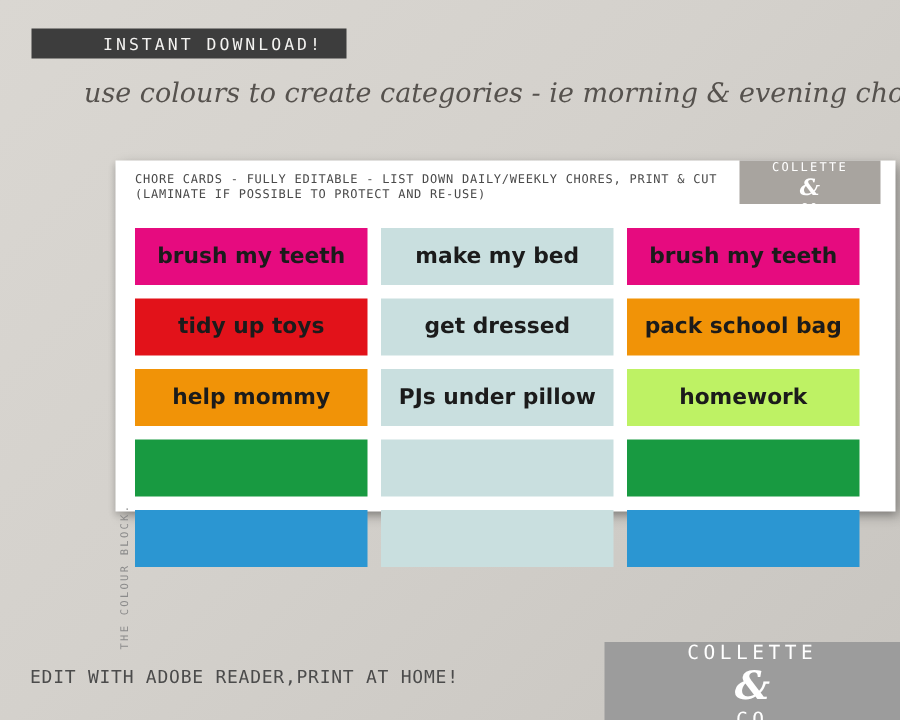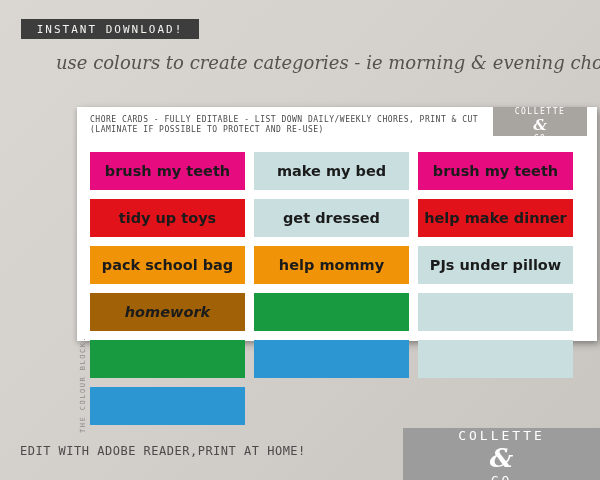--- a/index.html
+++ b/index.html
@@ -64,21 +64,21 @@
     background:#9c9c9c; font-size:13px; letter-spacing:3px;
   }
   .logo-bottom .logo-amp { font-size:26px; }
   .logo-bottom .logo-mark { font-size:8px; }
 </style>
 </head>
 <body>
 
 <div class="stage">
 
-  <div class="badge" style="background-color: rgb(61, 61, 61);">INSTANT DOWNLOAD!</div>
+  <div class="badge" style="background-color: rgb(61, 61, 61); padding-left: 32px;">INSTANT DOWNLOAD!</div>
 
   <div class="tagline">use colours to create categories - ie morning &amp; evening chores</div>
 
   <div class="page" style="background-color: rgb(255, 255, 255);">
 
     <div class="page-header">
       <div>CHORE CARDS - FULLY EDITABLE - LIST DOWN DAILY/WEEKLY CHORES, PRINT &amp; CUT</div>
       <div>(LAMINATE IF POSSIBLE TO PROTECT AND RE-USE)</div>
     </div>
 
@@ -88,25 +88,24 @@
       <span>CO</span>
       <span class="logo-mark">°</span>
     </div>
 
     <div class="grid">
       <div class="card" style="background-color: rgb(230, 11, 127);">brush my teeth</div>
       <div class="card" style="background-color: rgb(201, 223, 223);">make my bed</div>
       <div class="card" style="background-color: rgb(230, 11, 127);">brush my teeth</div>
       <div class="card" style="background-color: rgb(226, 18, 26);">tidy up toys</div>
       <div class="card" style="background-color: rgb(201, 223, 223);">get dressed</div>
-      <div class="card" style="background-color: rgb(226, 18, 26);">help make dinner</div>
       <div class="card" style="background-color: rgb(241, 147, 7);">pack school bag</div>
       <div class="card" style="background-color: rgb(241, 147, 7);">help mommy</div>
       <div class="card" style="background-color: rgb(201, 223, 223);">PJs under pillow</div>
-      <div class="card" style="background-color: #a16207; font-style: italic;">homework</div>
+      <div class="card" style="background-color: #bef264;">homework</div>
       <div class="card" style="background-color: rgb(24, 154, 65);"></div>
       <div class="card" style="background-color: rgb(201, 223, 223);"></div>
       <div class="card" style="background-color: rgb(24, 154, 65);"></div>
       <div class="card" style="background-color: rgb(43, 150, 210);"></div>
       <div class="card" style="background-color: rgb(201, 223, 223);"></div>
       <div class="card" style="background-color: rgb(43, 150, 210);"></div>
     </div>
 
     <div class="side-label">THE COLOUR BLOCK.</div>
   </div>

